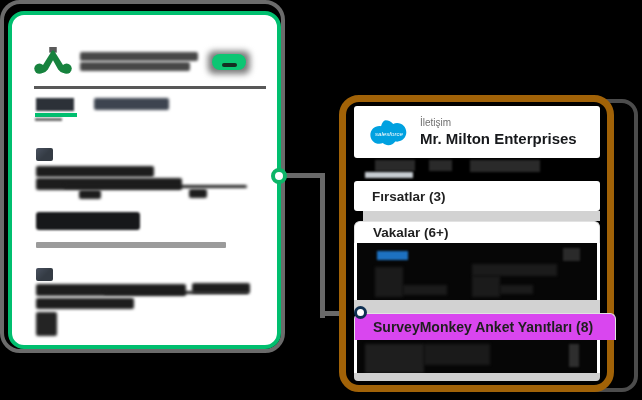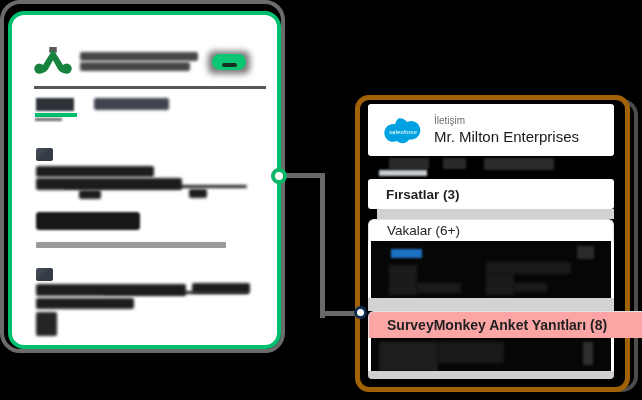--- a/index.html
+++ b/index.html
@@ -100,66 +100,66 @@
     <div class="abs" id="sm-progress"></div>
 
     <div class="q-icon" id="q2-icon"></div>
     <div class="bar blur" style="left:24px;top:269px;width:150px;height:12px;"></div>
     <div class="bar blur" style="left:180px;top:268px;width:58px;height:10px;"></div>
     <div class="bar blur" style="left:92px;top:276px;width:145px;height:3px;"></div>
     <div class="bar blur" style="left:24px;top:283px;width:98px;height:11px;"></div>
     <div class="bar blur" style="left:24px;top:297px;width:21px;height:24px;background:#242424;"></div>
   </div>
 
-  <div style="position:absolute;left:355px;top:95px;width:275px;height:297px;background:#000;
-       border:5px solid #a16207;border-radius:14px;z-index:10;">
+  <div style="position:absolute;left:339px;top:95px;width:275px;height:297px;background:#000;
+       border:7px solid #a16207;border-radius:20px;z-index:10;">
 
     <div style="position:absolute;left:8px;top:4px;width:246px;height:52px;background:#fff;border-radius:3px;display:flex;align-items:center;">
       <div style="position:relative;width:42px;height:30px;margin-left:14px;">
         <svg viewBox="0 0 48 34" style="width:42px;height:30px;">
           <path fill="#00A1E0" d="M20 3.5c3.6 0 6.8 1.7 8.8 4.3 1.3-.6 2.8-1 4.4-1 5.9 0 10.6 4.8 10.6 10.6S39.1 28 33.2 28c-.7 0-1.4-.1-2.1-.2-1.6 2.6-4.6 4.3-7.9 4.3-2.4 0-4.6-.9-6.2-2.4-1.2.5-2.6.8-4 .8C7.3 30.5 2.7 25.9 2.7 20.3 2.7 14.7 7.3 10.1 13 10.1c.6 0 1.3.1 1.9.2C16.1 6.2 17.8 3.5 20 3.5z"></path>
           <text x="24" y="21" text-anchor="middle" font-size="7" font-style="italic" fill="#fff">salesforce</text>
         </svg>
       </div>
       <div style="margin-left:10px;">
         <div style="font-size:10px;color:#6f6f6f;">İletişim</div>
-        <div style="font-size:15px;font-weight:normal;color:#17191c;margin-top:2px;">Mr. Milton Enterprises</div>
+        <div style="font-size:15px;font-weight:bold;color:#17191c;margin-top:2px;">Mr. Milton Enterprises</div>
       </div>
     </div>
 
     <div style="position:absolute;left:29px;top:58px;width:40px;height:11px;background:#2a2a2a;filter:blur(1px);"></div>
     <div style="position:absolute;left:19px;top:70px;width:48px;height:6px;background:#c7ccd1;filter:blur(0.8px);"></div>
     <div style="position:absolute;left:83px;top:58px;width:23px;height:11px;background:#2a2a2a;filter:blur(1px);"></div>
     <div style="position:absolute;left:124px;top:58px;width:70px;height:12px;background:#2a2a2a;filter:blur(1px);"></div>
 
     <div style="position:absolute;left:8px;top:79px;width:246px;height:30px;background:#fff;border-radius:3px;
          display:flex;align-items:center;padding-left:18px;">
       <span style="font-size:13.5px;font-weight:bold;color:#1f1f1f;">Fırsatlar (3)</span>
     </div>
     <div style="position:absolute;left:8px;top:109px;width:246px;height:10px;background:#d2d2d2;"></div>
     <div style="position:absolute;left:8px;top:109px;width:9px;height:10px;background:#000;"></div>
 
     <div style="position:absolute;left:8px;top:119px;width:246px;height:22px;background:#fff;border-radius:6px 6px 0 0;
          display:flex;align-items:center;padding-left:18px;border:1px solid #e2e2e2;border-bottom:none;">
-      <span style="font-size:13.5px;font-weight:normal;color:#1f1f1f;">Vakalar (6+)</span>
+      <span style="font-size:13.5px;font-weight:bold;color:#1f1f1f;">Vakalar (6+)</span>
     </div>
     <div style="position:absolute;left:8px;top:141px;width:246px;height:57px;background:#fff;">
       <div style="position:absolute;left:3px;top:0;right:3px;bottom:0;background:#060606;overflow:hidden;">
         <div style="position:absolute;left:20px;top:8px;width:31px;height:9px;background:#1d71c1;filter:blur(1px);"></div>
         <div style="position:absolute;left:206px;top:5px;width:17px;height:13px;background:#2a2a2a;filter:blur(1px);"></div>
         <div style="position:absolute;left:18px;top:24px;width:28px;height:30px;background:#1b1b1b;filter:blur(1.5px);"></div>
         <div style="position:absolute;left:46px;top:42px;width:44px;height:10px;background:#1b1b1b;filter:blur(1.5px);"></div>
         <div style="position:absolute;left:115px;top:21px;width:85px;height:12px;background:#1b1b1b;filter:blur(1.5px);"></div>
         <div style="position:absolute;left:115px;top:33px;width:28px;height:21px;background:#1b1b1b;filter:blur(1.5px);"></div>
         <div style="position:absolute;left:143px;top:42px;width:33px;height:9px;background:#1b1b1b;filter:blur(1.5px);"></div>
       </div>
     </div>
     <div style="position:absolute;left:8px;top:198px;width:246px;height:13px;background:#d2d2d2;"></div>
 
-    <div style="position:absolute;left:8px;top:211px;width:289px;height:27px;background:#fca5a5;border-radius:6px 6px 0 0;
+    <div style="position:absolute;left:8px;top:211px;width:262px;height:27px;background:#d946ef;border-radius:6px 6px 0 0;
          display:flex;align-items:center;padding-left:18px;border:1px solid #e2e2e2;border-bottom:none;">
       <span style="font-size:14px;font-weight:bold;color:#1f1f1f;">SurveyMonkey Anket Yanıtları (8)</span>
     </div>
     <div style="position:absolute;left:8px;top:238px;width:246px;height:33px;background:#fff;">
       <div style="position:absolute;left:3px;top:0;right:3px;bottom:0;background:#060606;overflow:hidden;">
         <div style="position:absolute;left:8px;top:4px;width:59px;height:29px;background:#1e1e1e;filter:blur(1.5px);"></div>
         <div style="position:absolute;left:67px;top:4px;width:66px;height:21px;background:#1a1a1a;filter:blur(1.5px);"></div>
         <div style="position:absolute;left:212px;top:4px;width:10px;height:23px;background:#2e2e2e;filter:blur(1px);"></div>
       </div>
     </div>

